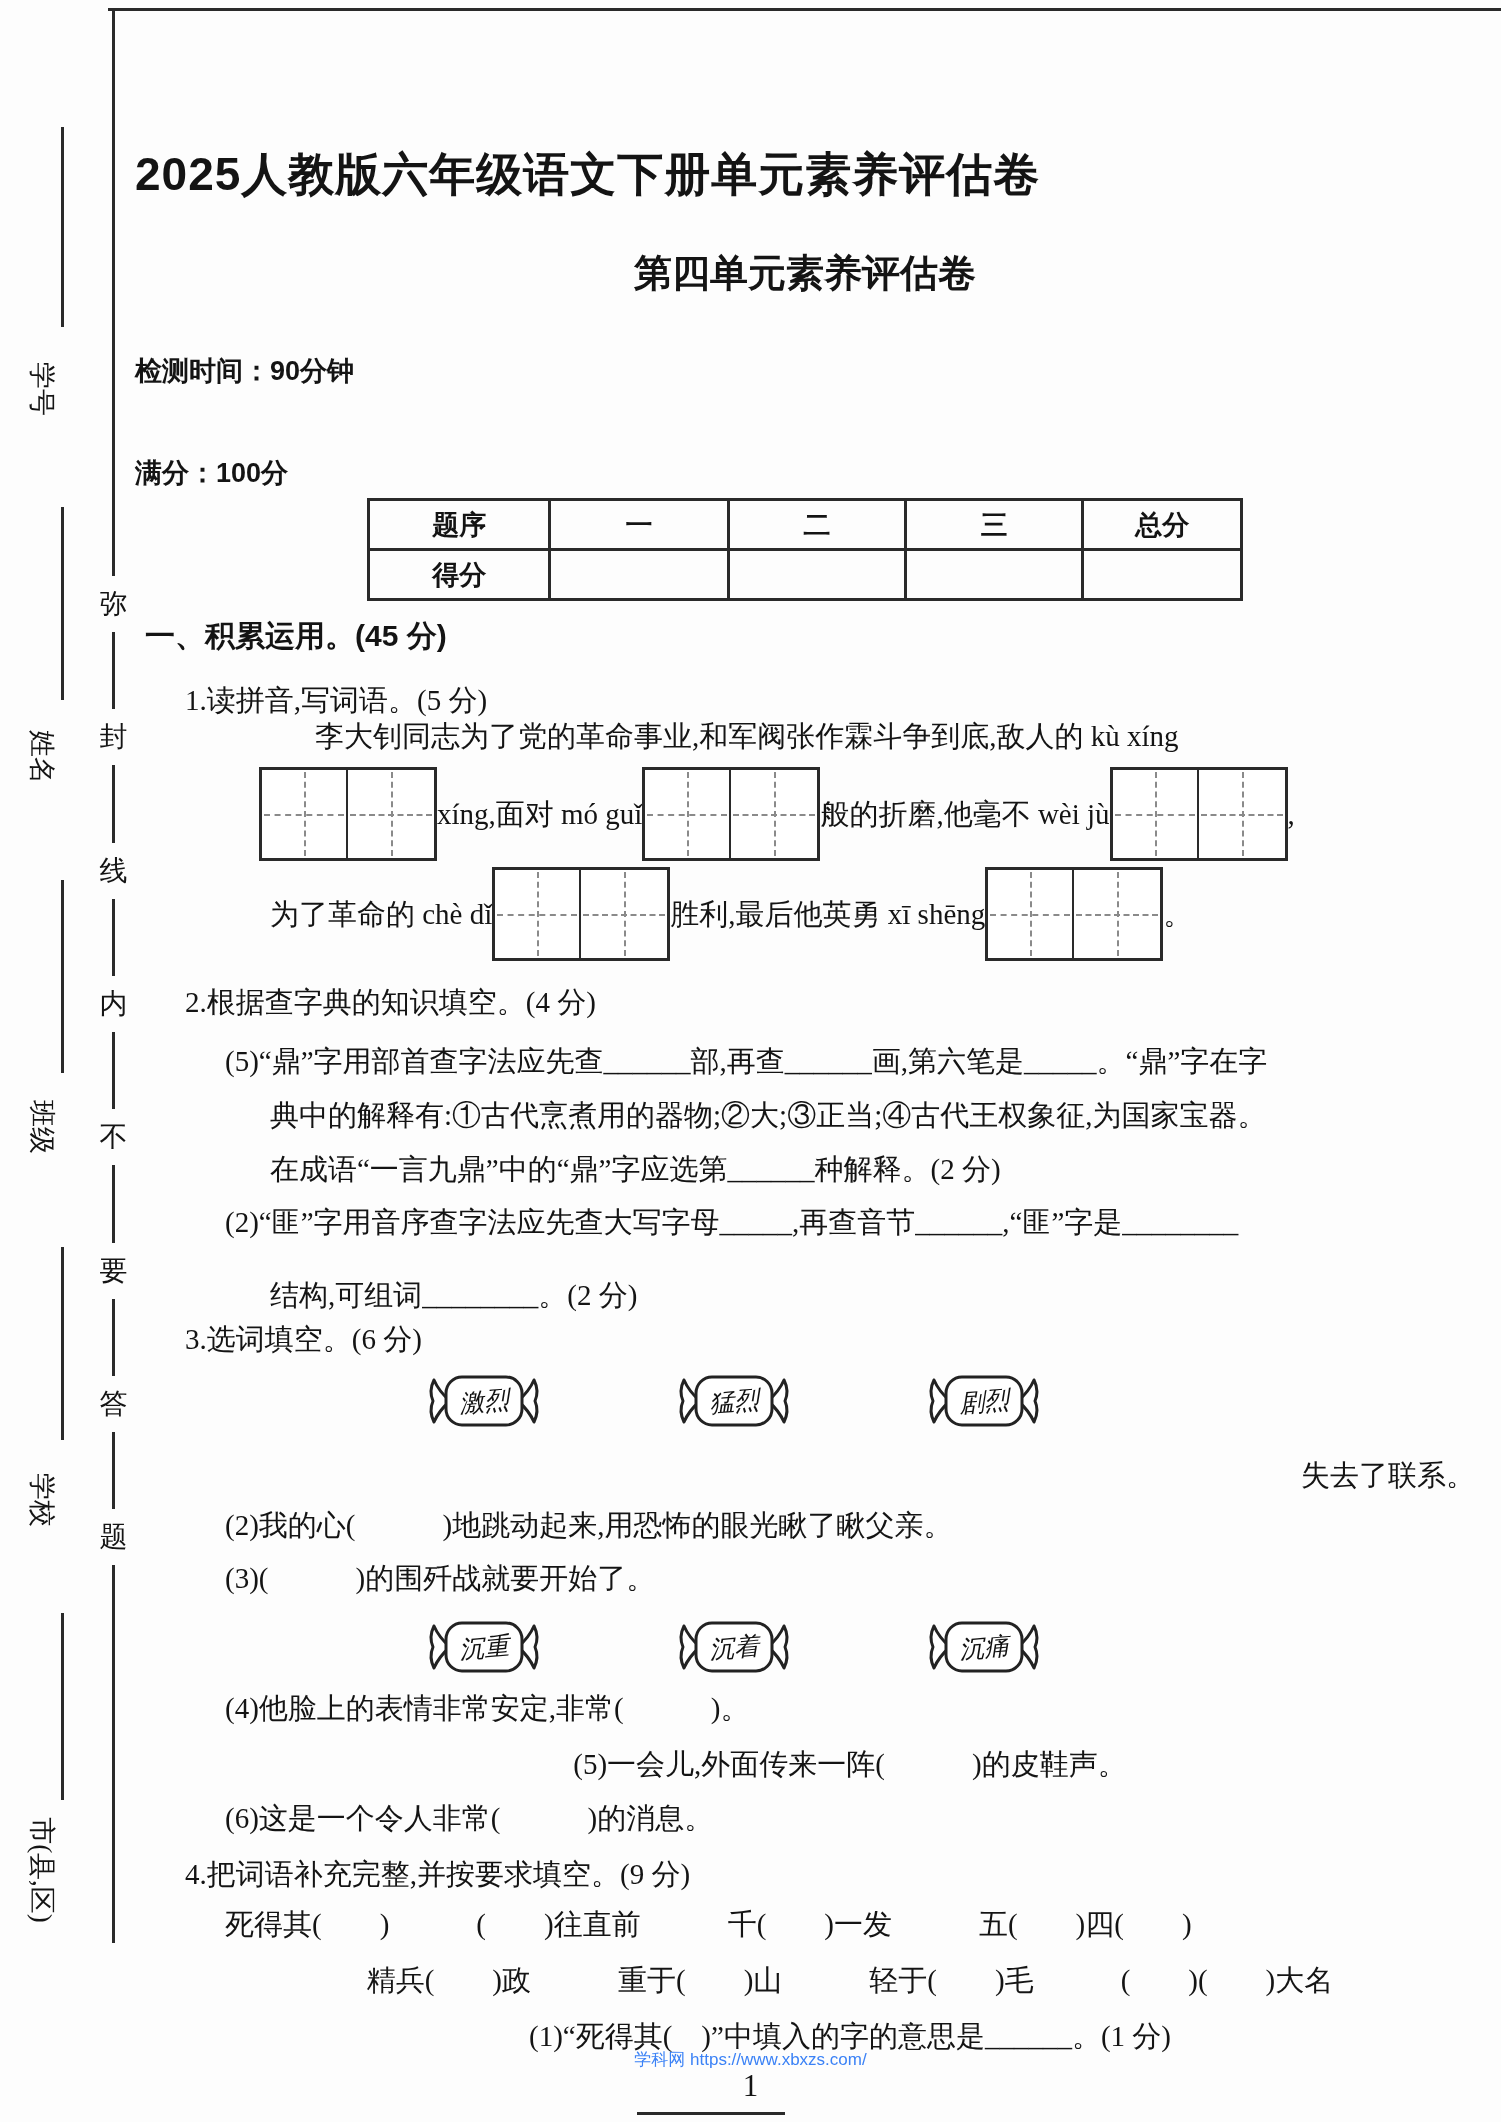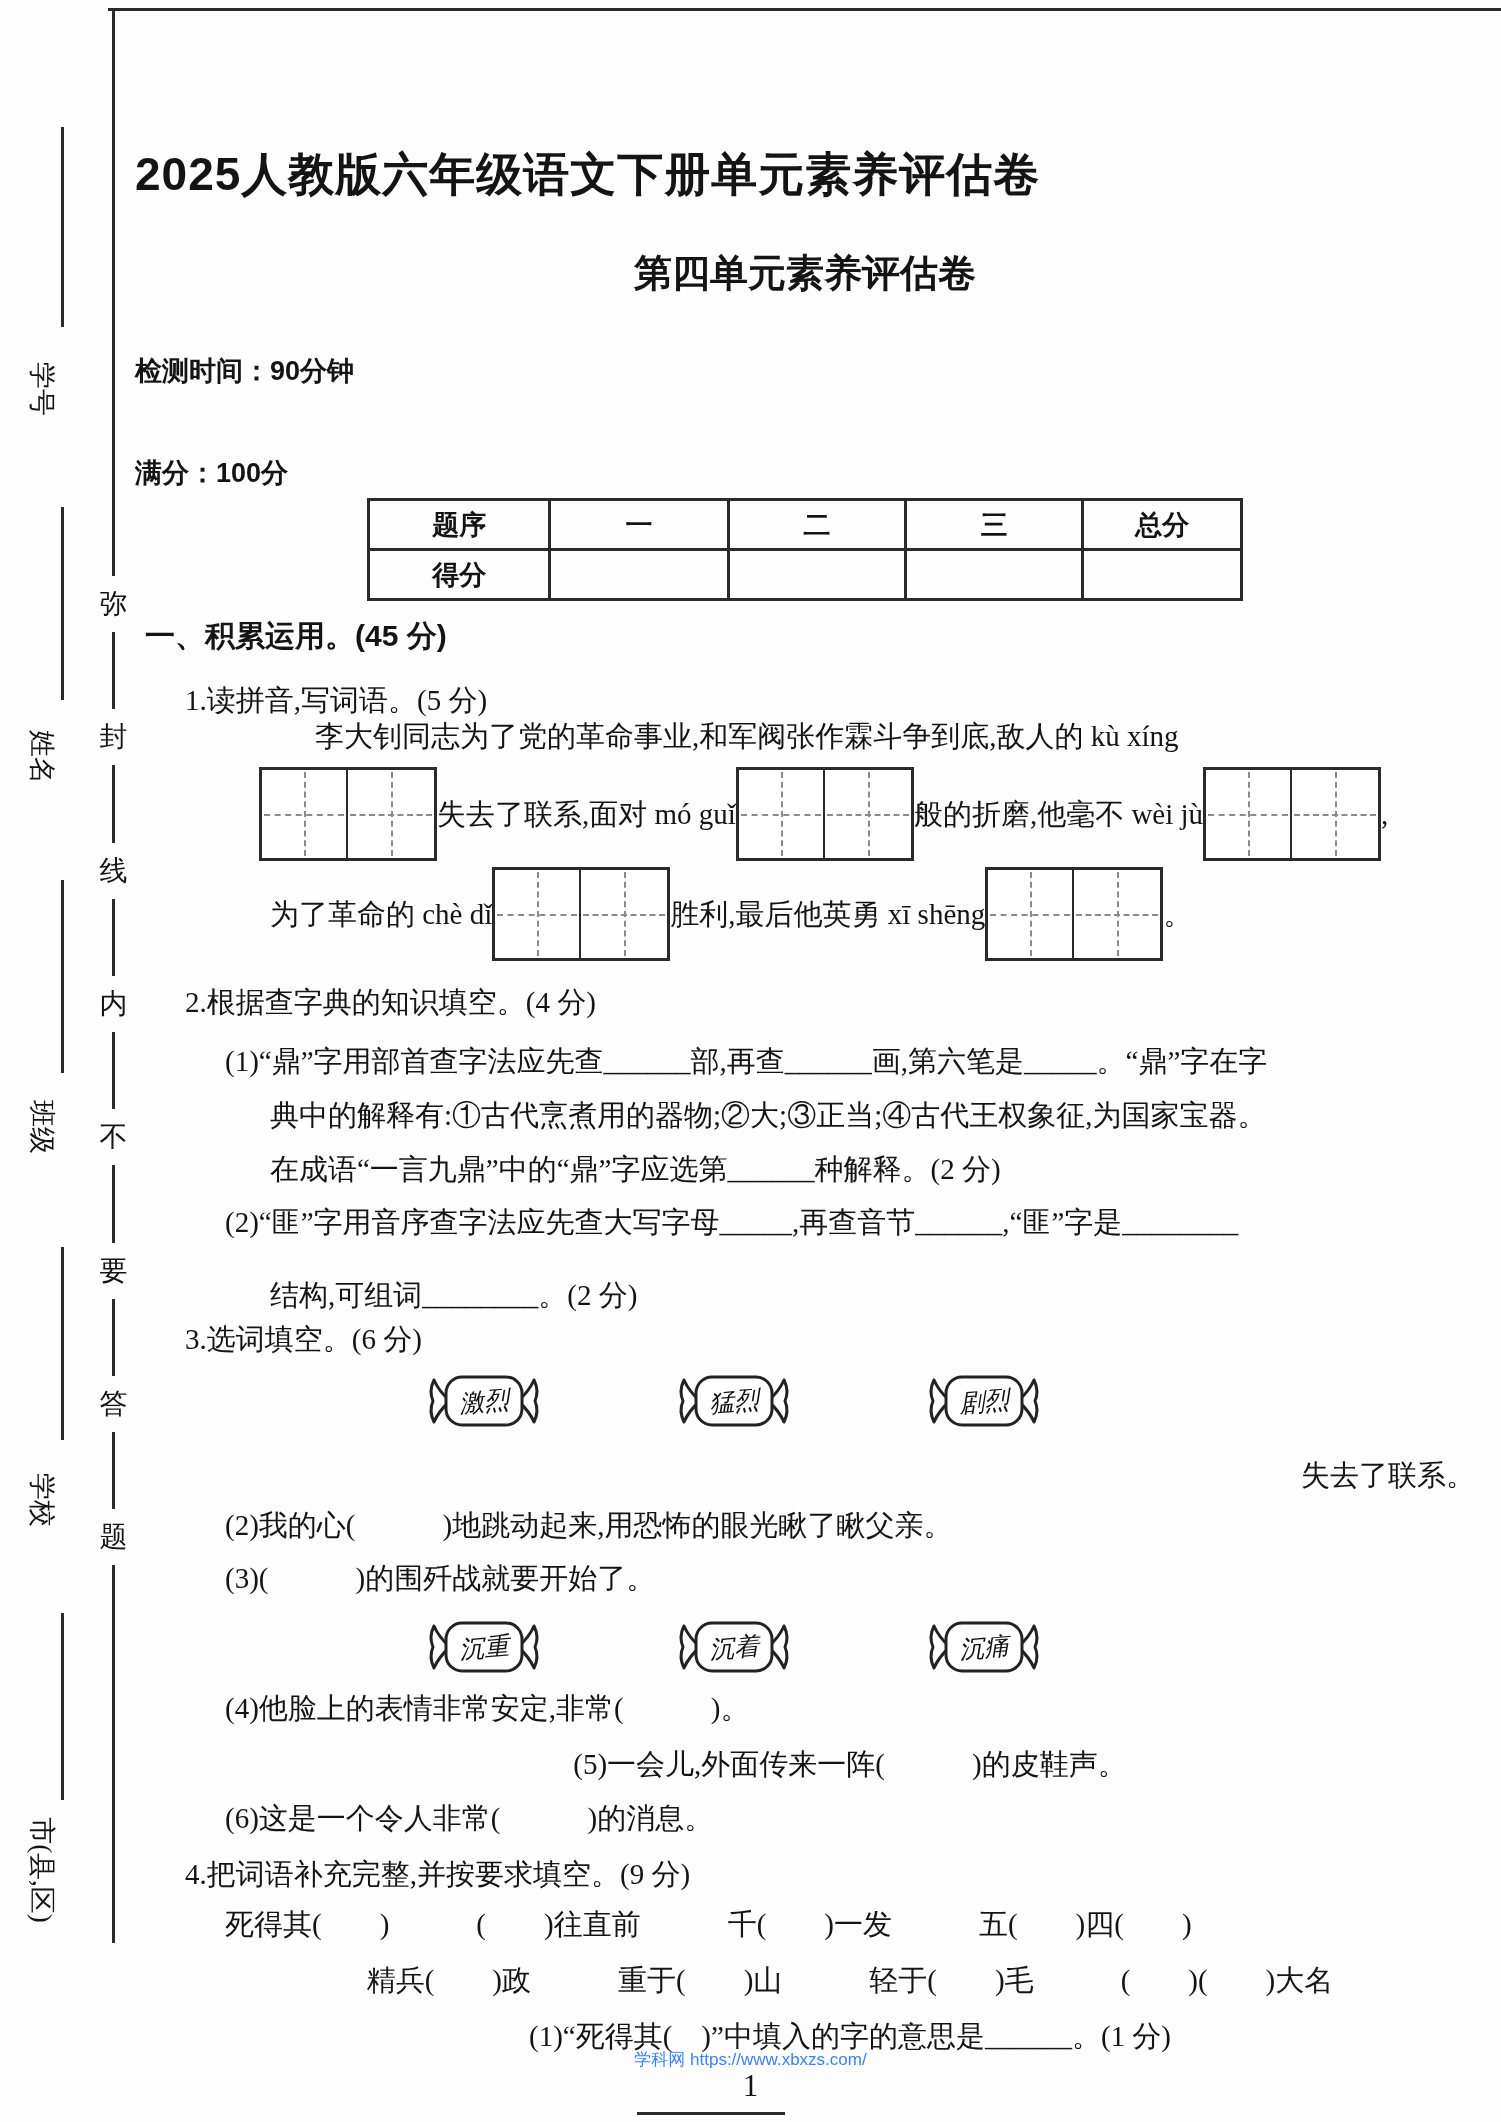--- a/index.html
+++ b/index.html
@@ -129,21 +129,21 @@
     <div class="sec-heading">一、积累运用。(45 分)</div>
 
     <div class="q-title">1.读拼音,写词语。(5 分)</div>
     <div class="line indent1">李大钊同志为了党的革命事业,和军阀张作霖斗争到底,敌人的 kù xíng</div>
 
     <div class="pinyin-row" style="margin-left:124px">
       <span class="wgrid">
           <span class="wcell"></span>
           <span class="wcell"></span>
         </span>
-      <span class="line">失去了联系,面对 mó guǐ</span>
+      <span class="line">xíng,面对 mó guǐ</span>
       <span class="wgrid">
           <span class="wcell"></span>
           <span class="wcell"></span>
         </span>
       <span class="line">般的折磨,他毫不 wèi jù</span>
       <span class="wgrid">
           <span class="wcell"></span>
           <span class="wcell"></span>
         </span>
       <span class="line">,</span>
@@ -157,21 +157,21 @@
         </span>
       <span class="line">胜利,最后他英勇 xī shēng</span>
       <span class="wgrid">
           <span class="wcell"></span>
           <span class="wcell"></span>
         </span>
       <span class="line">。</span>
     </div>
 
     <div class="q-title mt26">2.根据查字典的知识填空。(4 分)</div>
-    <div class="line subitem mt29">(1)“鼎”字用部首查字法应先查______部,再查______画,第六笔是_____。“鼎”字在字</div>
+    <div class="line subitem mt29">(5)“鼎”字用部首查字法应先查______部,再查______画,第六笔是_____。“鼎”字在字</div>
     <div class="line cont mt24">典中的解释有:①古代烹煮用的器物;②大;③正当;④古代王权象征,为国家宝器。</div>
     <div class="line cont mt24">在成语“一言九鼎”中的“鼎”字应选第______种解释。(2 分)</div>
     <div class="line subitem mt23">(2)“匪”字用音序查字法应先查大写字母_____,再查音节______,“匪”字是________</div>
     <div class="line cont mt43">结构,可组词________。(2 分)</div>
 
     <div class="q-title mt14" style="margin-top:14px">3.选词填空。(6 分)</div>
 
     <div class="candy-row">
       <svg class="candy" viewBox="0 0 122 58" width="122" height="58">
         <path d="M27,29 C19,22 14,15 11,8 C7,16 7,22 10,29 C7,36 7,42 11,50 C14,43 19,36 27,29 Z"></path>

